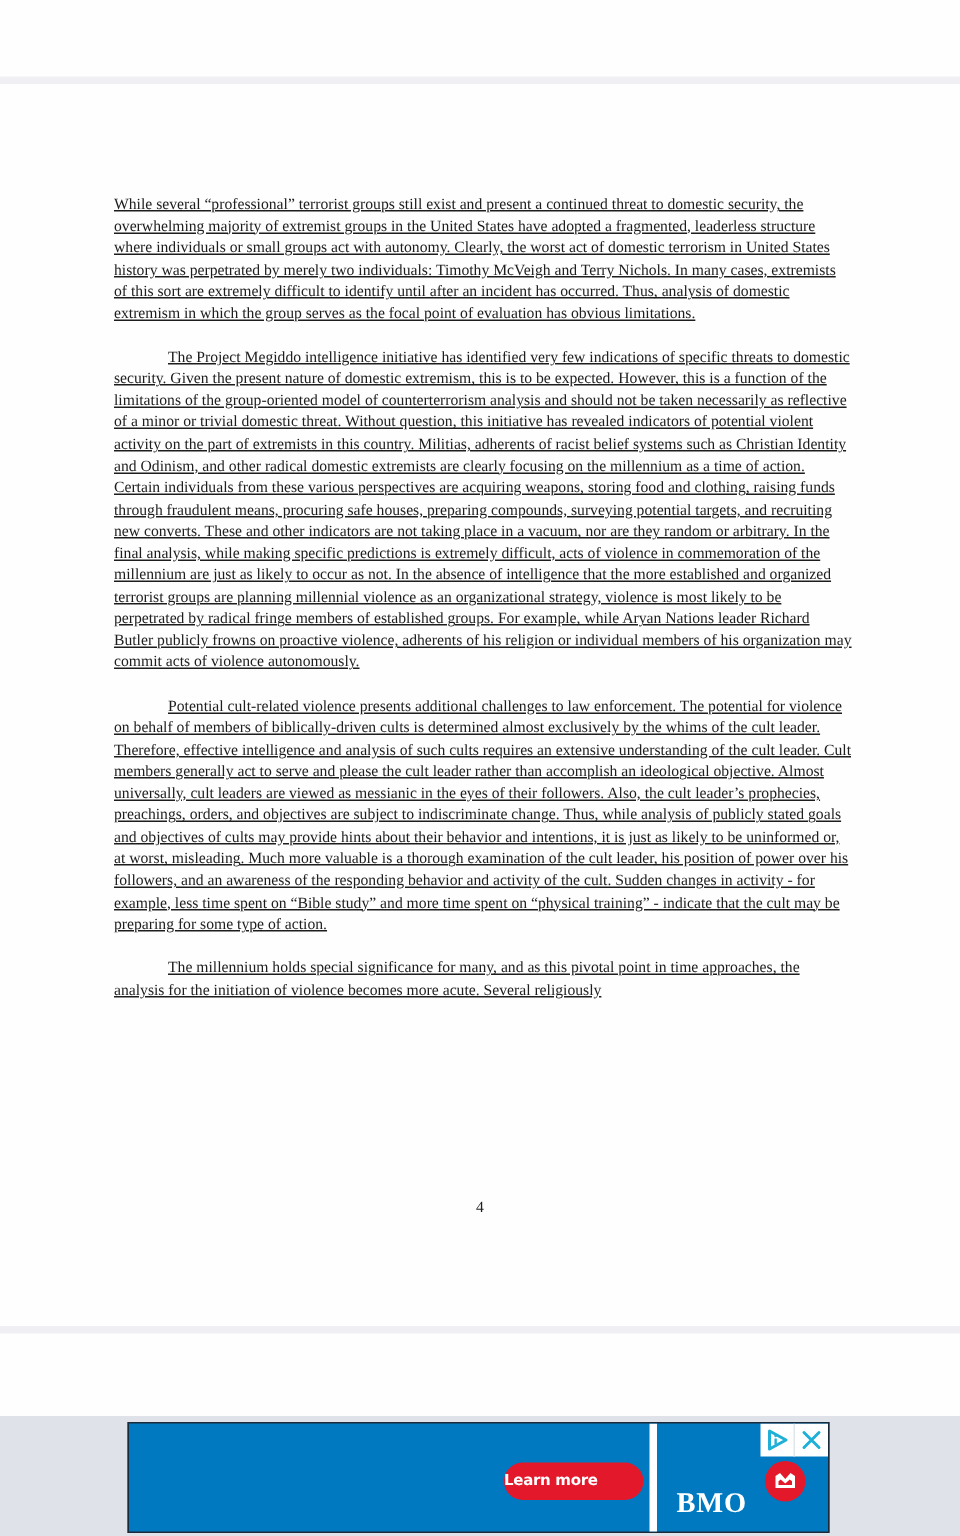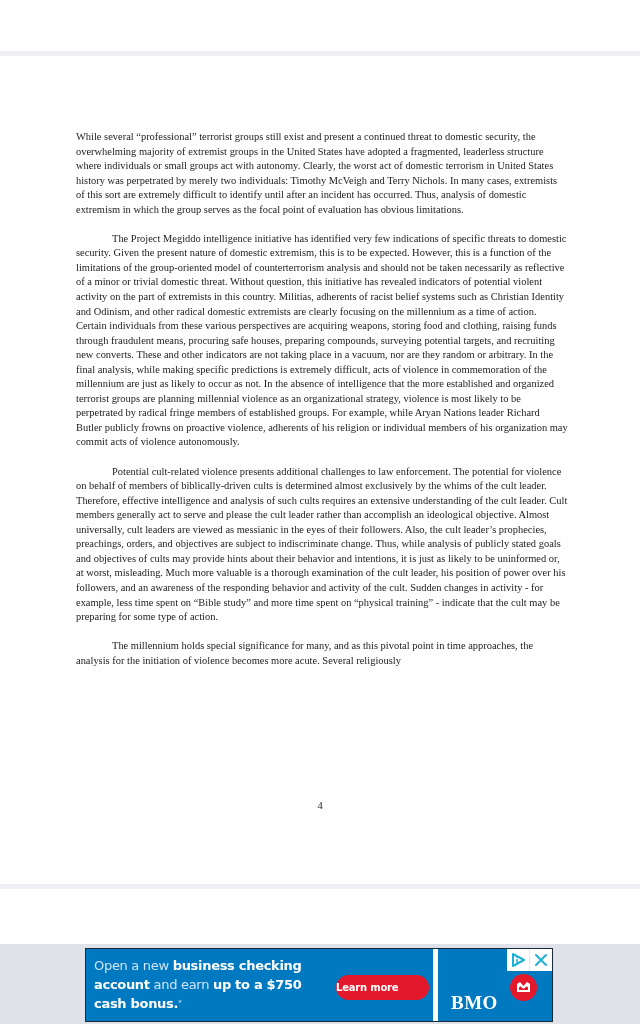--- a/index.html
+++ b/index.html
@@ -35,20 +35,21 @@
     }
     .page-body {
       position: absolute;
       left: 76px;
       top: 74px;
       width: 492px;
       font-family: "Liberation Serif", serif;
       font-size: 10.45px;
       line-height: 14.55px;
       color: #1d1d1d;
+      text-decoration: underline;
     }
     .page-body p {
       margin: 0 0 14.55px 0;
       white-space: pre-line;
     }
     .page-body p.gap-large {
       margin-top: 14.55px;
     }
     .page-number {
       position: absolute;
@@ -176,21 +177,20 @@
       <p style="text-indent:36px;">Potential cult-related violence presents additional challenges to law enforcement.  The potential for violence on behalf of members of biblically-driven cults is determined almost exclusively by the whims of the cult leader.  Therefore, effective intelligence and analysis of such cults requires an extensive understanding of the cult leader.  Cult members generally act to serve and please the cult leader rather than accomplish an ideological objective.  Almost universally, cult leaders are viewed as messianic in the eyes of  their followers.  Also, the cult leader’s prophecies, preachings, orders, and objectives are subject to indiscriminate change.  Thus, while analysis of publicly stated goals and objectives of cults may provide hints about their behavior and intentions, it is just as likely to be uninformed or, at worst, misleading.  Much more valuable is a thorough examination of the cult leader, his position of power over his followers, and an awareness of the responding behavior and activity of the cult.  Sudden changes in activity - for example, less time spent on “Bible study” and more time spent on “physical training” - indicate that the cult may be preparing for some type of action.</p>
       <p class="gap-large" style="text-indent:36px;">The millennium holds special significance for many, and as this pivotal point in time approaches, the analysis for the initiation of violence becomes more acute.  Several religiously</p>
     </div>
     <div class="page-number">4</div>
   </div>
 
   <div class="page-sep bottom"></div>
 
   <div class="ad-zone">
     <div class="ad-box">
-      <div class="ad-copy"><span>Open a new </span><b>business checking account</b><span> and earn </span><b>up to a $750 cash bonus.</b><span class="sup">*</span></div>
 
       <div class="ad-cta">Learn more</div>
 
       <div class="ad-divider"></div>
 
       <div class="ad-brand">BMO</div>
 
       <div class="ad-logo">
         <svg width="27" height="27" viewBox="0 0 27 27">
           <path d="M7 18 L7 10 L10 8 L13.5 12 L17 8 L20 10 L20 18 Z M9 16 L18 16 L18 13.5 L16.5 12.3 L13.5 15 L10.5 12.3 L9 13.5 Z" fill="#ffffff" fill-rule="evenodd"></path>

